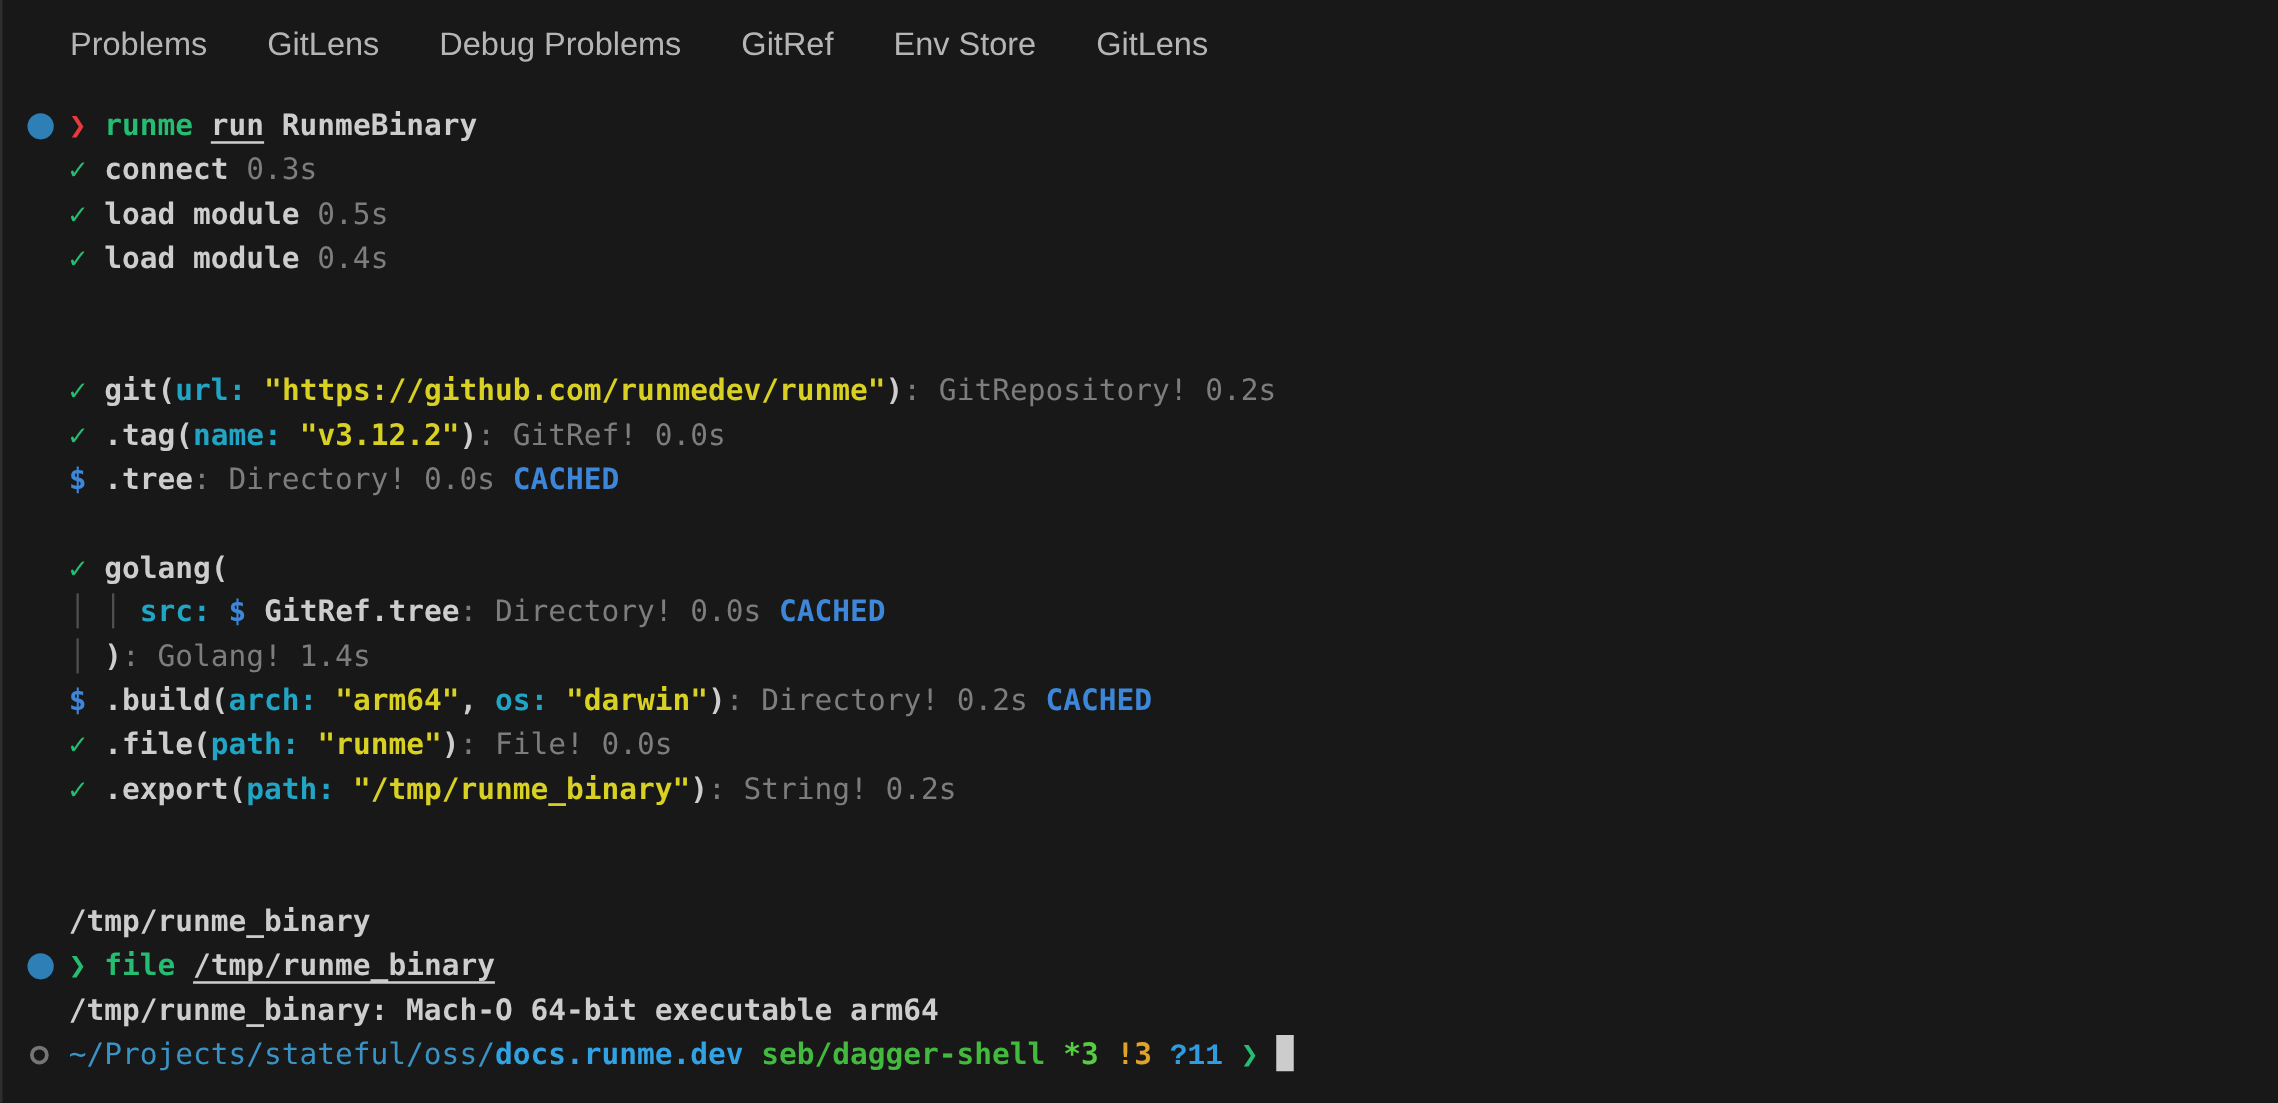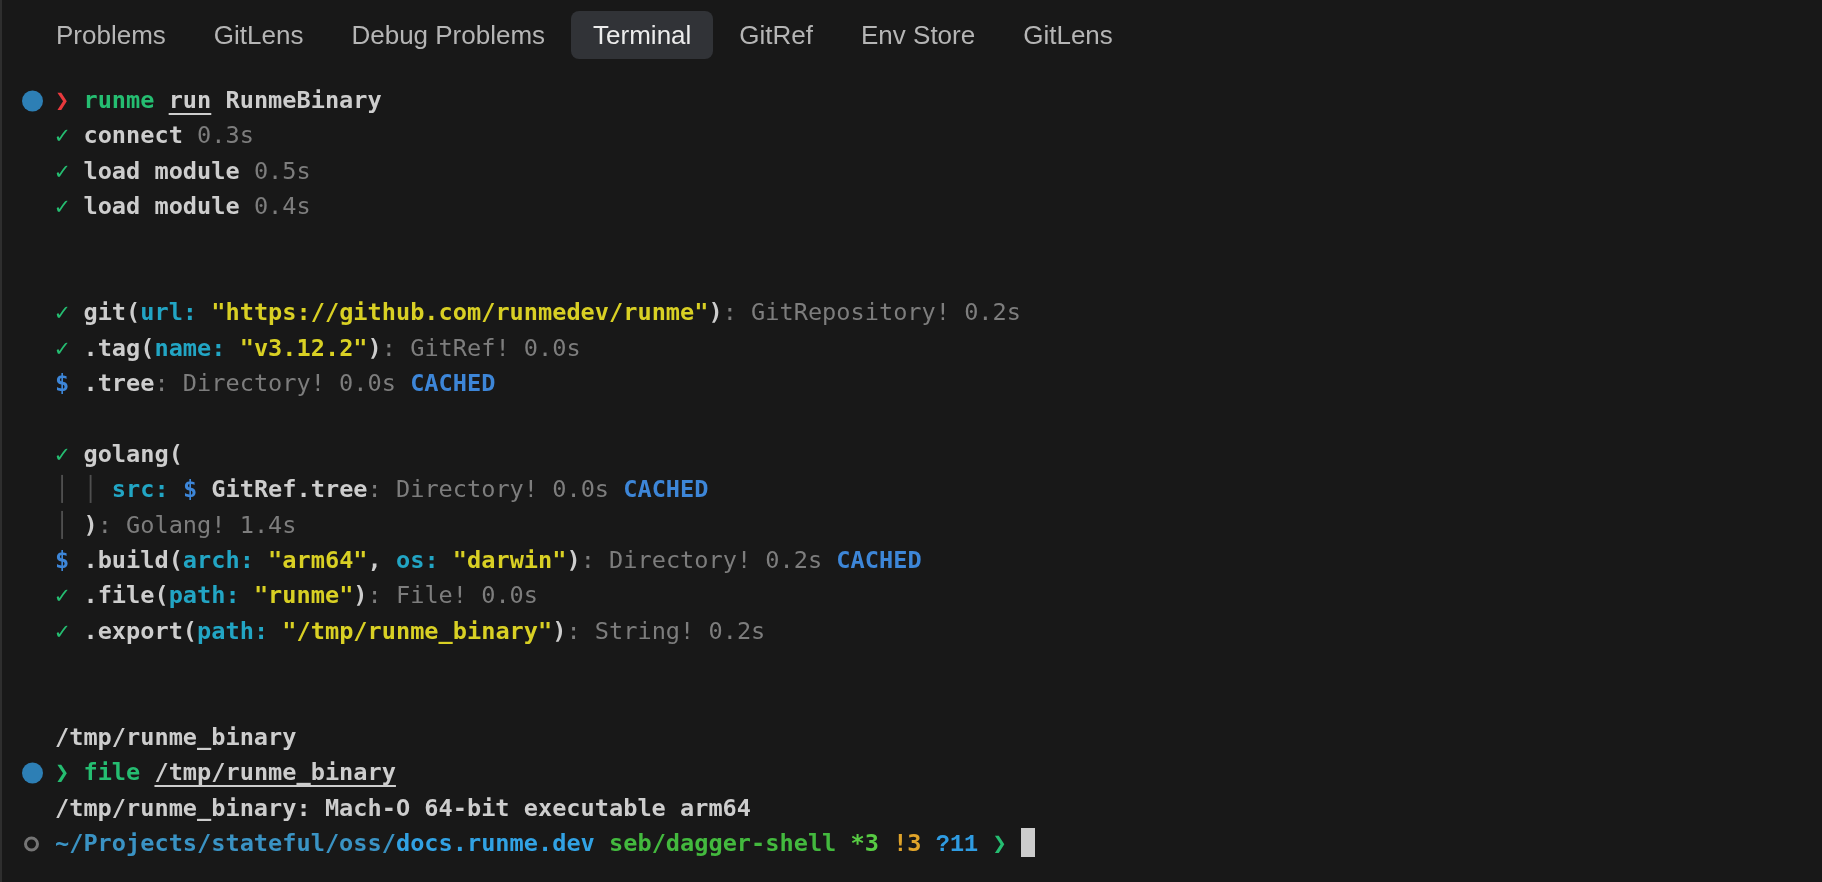--- a/index.html
+++ b/index.html
@@ -36,37 +36,36 @@
     font-family:"DejaVu Sans Mono","Liberation Mono",monospace;
     font-size:23.6px; line-height:35.4px;
     white-space:pre; color:var(--fg);
   }
   .line{height:35.4px; position:relative;}
   .seg{font-weight:bold;}
   .fg{color:var(--fg);} .dim{color:var(--dim);font-weight:normal;margin-top:36px;}
   .red{color:var(--red);} .grn{color:var(--grn);} .blu{color:var(--blu);}
   .cyn{color:var(--cyn);} .yel{color:var(--yel);}
   .bar{color:var(--bar);font-weight:normal;}
-  .pathdim{color:var(--pathdim);font-weight:bold;} .pathbold{color:var(--pathbold);text-align:right;}
+  .pathdim{color:var(--pathdim);font-weight:normal;} .pathbold{color:var(--pathbold);text-align:right;}
   .brgrn{color:var(--brgrn);} .lime{color:var(--lime);}
   .org{color:var(--org);} .qblu{color:var(--qblu);font-family:Liberation Mono, monospace;}
   .link{text-decoration:underline; text-decoration-thickness:2px; text-underline-offset:5px; cursor:pointer;}
   .badge{position:absolute; top:50%; transform:translateY(-50%); cursor:pointer;}
   .badge.filled{left:-33px; width:21px; height:21px; border-radius:50%; background:var(--badgefill);}
   .badge.hollow{left:-31px; width:15px; height:15px; border-radius:50%; border:3px solid var(--badgering); background:transparent;}
   .cursor{
     display:inline-block; width:14px; height:29px;
     background:var(--cursor); vertical-align:middle; margin-top:-4px;
   }
 </style>
 </head>
 <body>
 
 <div class="tabbar">
     <div class="tab">Problems</div>
     <div class="tab">GitLens</div>
     <div class="tab">Debug Problems</div>
-    <div class="tab active">Terminal</div>
     <div class="tab">GitRef</div>
     <div class="tab">Env Store</div>
     <div class="tab">GitLens</div>
   </div>
 <div class="term"><div class="line"><span class="badge filled"></span><span class="seg red">❯ </span><span class="seg grn">runme </span><span class="seg fg link">run</span><span class="seg fg"> RunmeBinary</span></div><div class="line"><span class="seg grn">✓ </span><span class="seg fg">connect </span><span class="seg dim">0.3s</span></div><div class="line"><span class="seg grn">✓ </span><span class="seg fg">load module </span><span class="seg dim">0.5s</span></div><div class="line"><span class="seg grn">✓ </span><span class="seg fg">load module </span><span class="seg dim">0.4s</span></div><div class="line"></div><div class="line"></div><div class="line"><span class="seg grn">✓ </span><span class="seg fg">git(</span><span class="seg cyn">url:</span><span class="seg fg"> </span><span class="seg yel">"https://github.com/runmedev/runme"</span><span class="seg fg">)</span><span class="seg dim">: GitRepository! 0.2s</span></div><div class="line"><span class="seg grn">✓ </span><span class="seg fg">.tag(</span><span class="seg cyn">name:</span><span class="seg fg"> </span><span class="seg yel">"v3.12.2"</span><span class="seg fg">)</span><span class="seg dim">: GitRef! 0.0s</span></div><div class="line"><span class="seg blu">$</span><span class="seg fg"> .tree</span><span class="seg dim">: Directory! 0.0s </span><span class="seg blu">CACHED</span></div><div class="line"></div><div class="line"><span class="seg grn">✓ </span><span class="seg fg">golang(</span></div><div class="line"><span class="seg bar">│ │ </span><span class="seg cyn">src:</span><span class="seg fg"> </span><span class="seg blu">$</span><span class="seg fg"> GitRef.tree</span><span class="seg dim">: Directory! 0.0s </span><span class="seg blu">CACHED</span></div><div class="line"><span class="seg bar">│ </span><span class="seg fg">)</span><span class="seg dim">: Golang! 1.4s</span></div><div class="line"><span class="seg blu">$</span><span class="seg fg"> .build(</span><span class="seg cyn">arch:</span><span class="seg fg"> </span><span class="seg yel">"arm64"</span><span class="seg fg">, </span><span class="seg cyn">os:</span><span class="seg fg"> </span><span class="seg yel">"darwin"</span><span class="seg fg">)</span><span class="seg dim">: Directory! 0.2s </span><span class="seg blu">CACHED</span></div><div class="line"><span class="seg grn">✓ </span><span class="seg fg">.file(</span><span class="seg cyn">path:</span><span class="seg fg"> </span><span class="seg yel">"runme"</span><span class="seg fg">)</span><span class="seg dim">: File! 0.0s</span></div><div class="line"><span class="seg grn">✓ </span><span class="seg fg">.export(</span><span class="seg cyn">path:</span><span class="seg fg"> </span><span class="seg yel">"/tmp/runme_binary"</span><span class="seg fg">)</span><span class="seg dim">: String! 0.2s</span></div><div class="line"></div><div class="line"></div><div class="line"><span class="seg fg">/tmp/runme_binary</span></div><div class="line"><span class="badge filled"></span><span class="seg grn">❯ </span><span class="seg grn">file </span><span class="seg fg link">/tmp/runme_binary</span></div><div class="line"><span class="seg fg">/tmp/runme_binary: Mach-O 64-bit executable arm64</span></div><div class="line"><span class="badge hollow"></span><span class="seg pathdim">~/Projects/stateful/oss/</span><span class="seg pathbold">docs.runme.dev</span><span class="seg fg"> </span><span class="seg brgrn">seb/dagger-shell</span><span class="seg fg"> </span><span class="seg lime">*3</span><span class="seg fg"> </span><span class="seg org">!3</span><span class="seg fg"> </span><span class="seg qblu">?11</span><span class="seg fg"> </span><span class="seg grn">❯ </span><span class="cursor"></span></div></div>
 
 </body></html>

